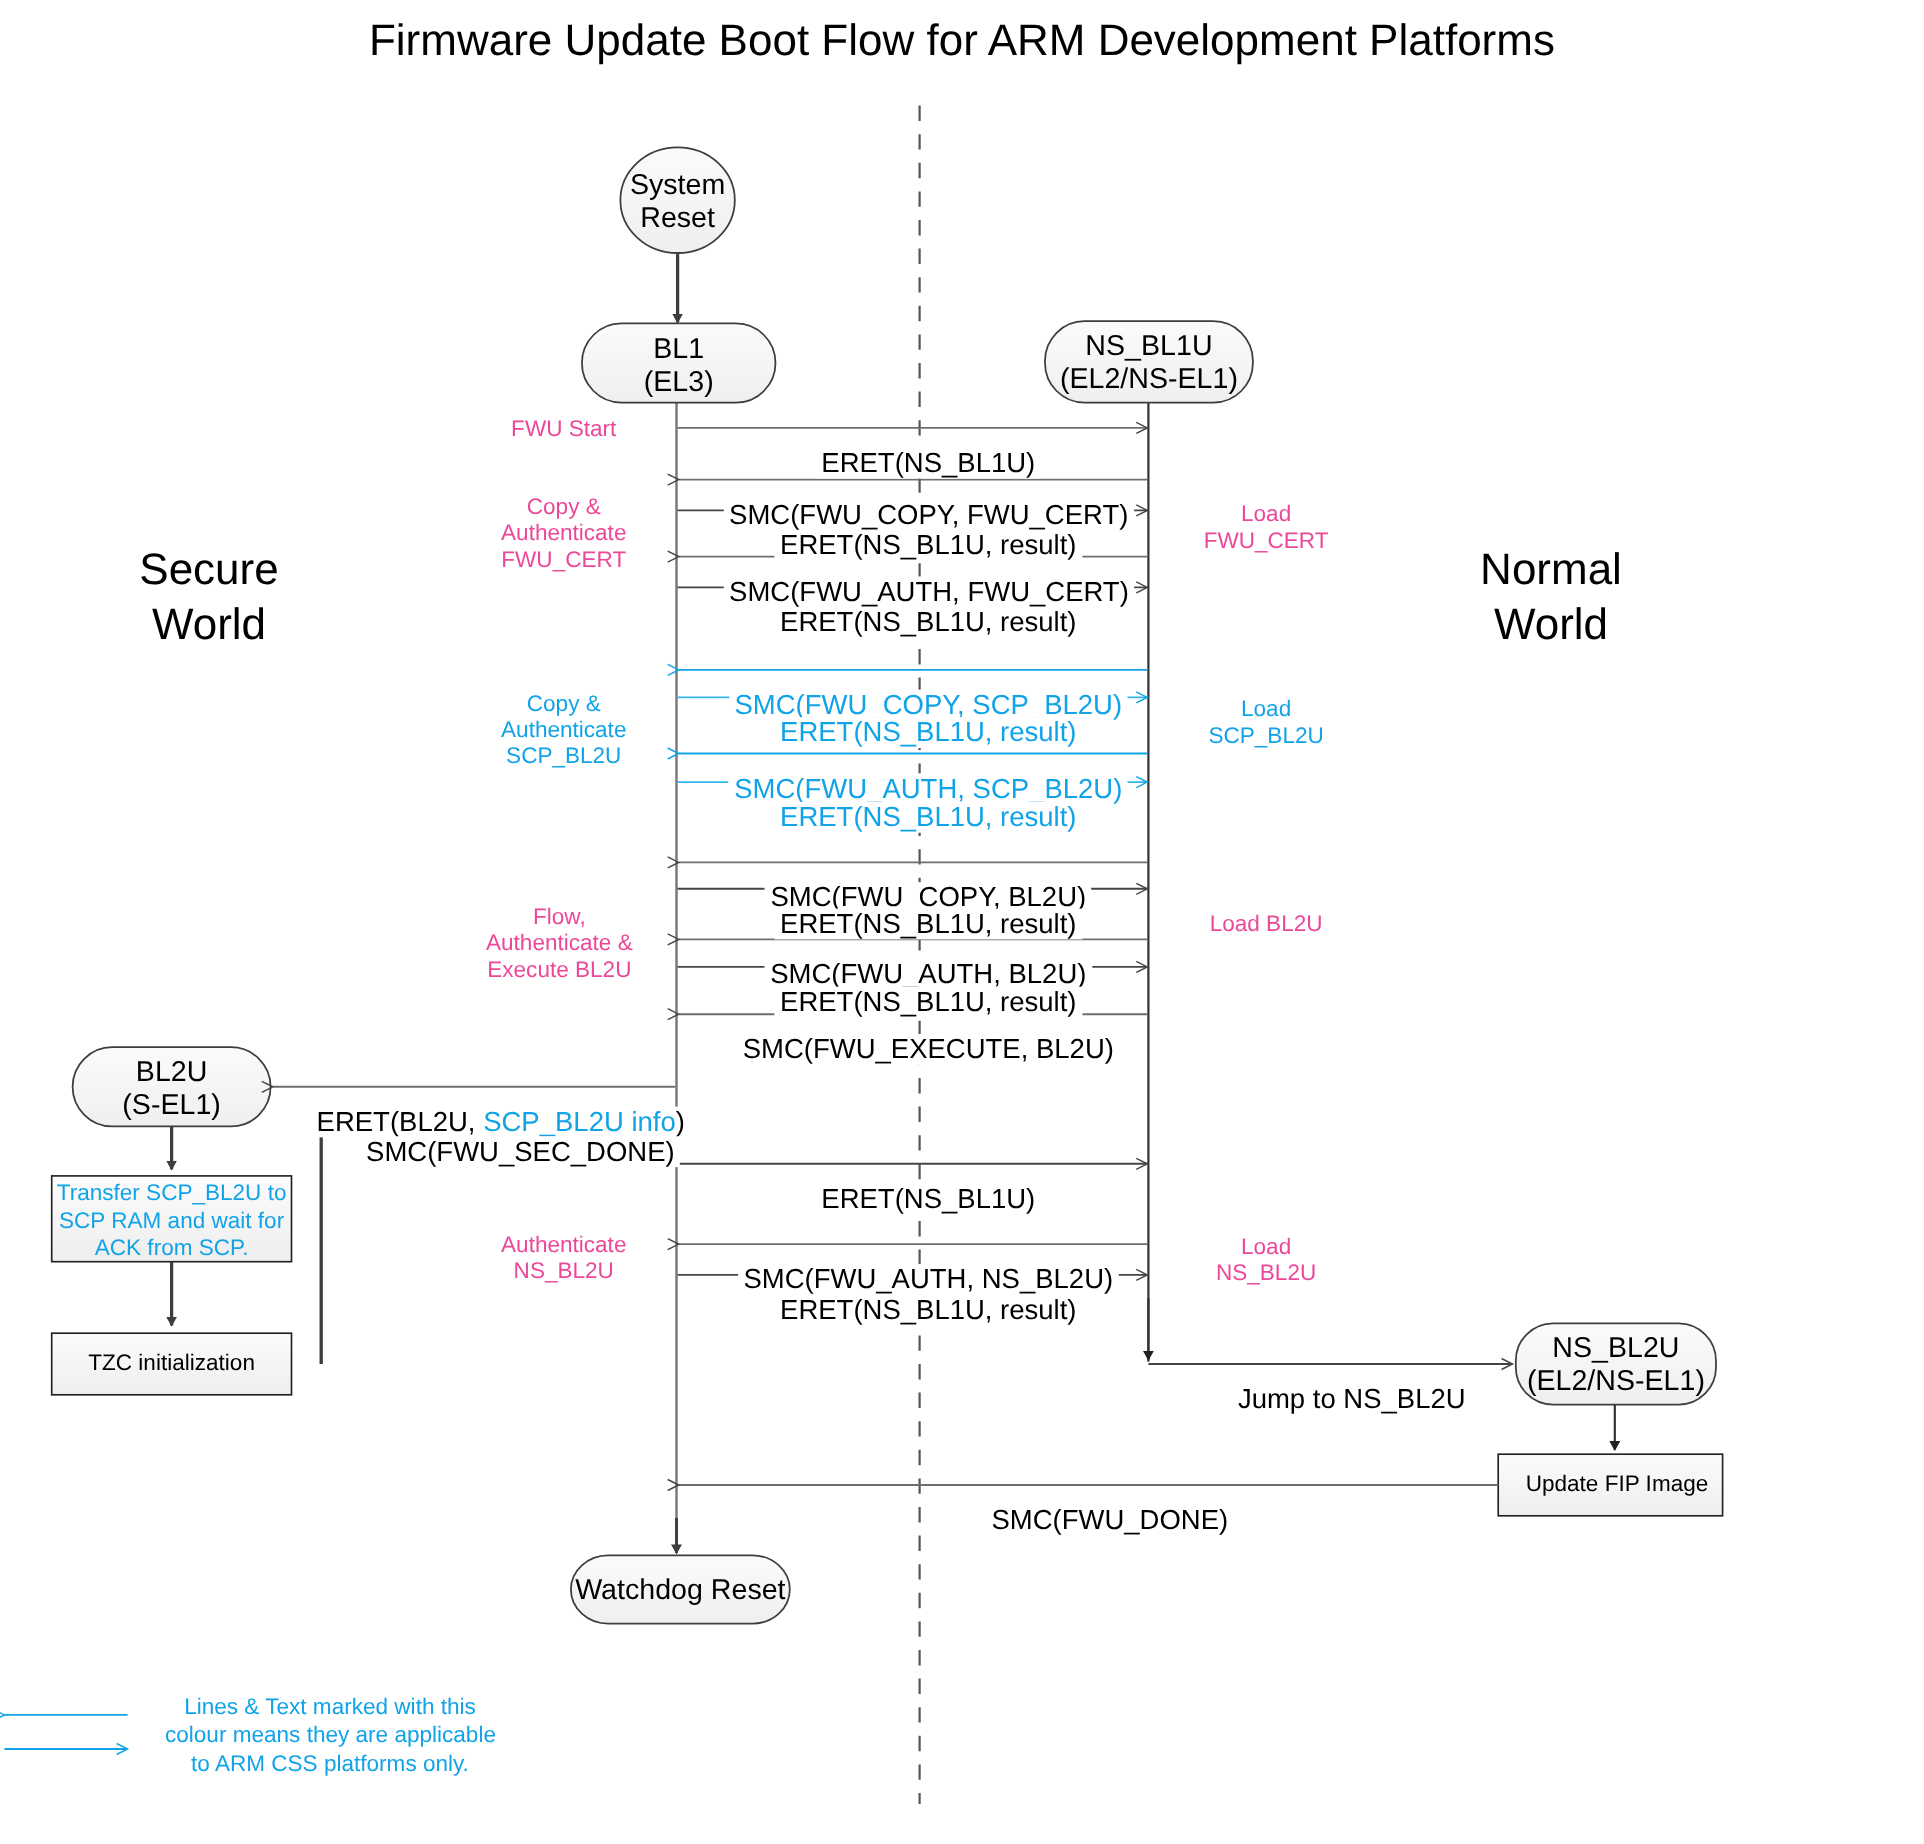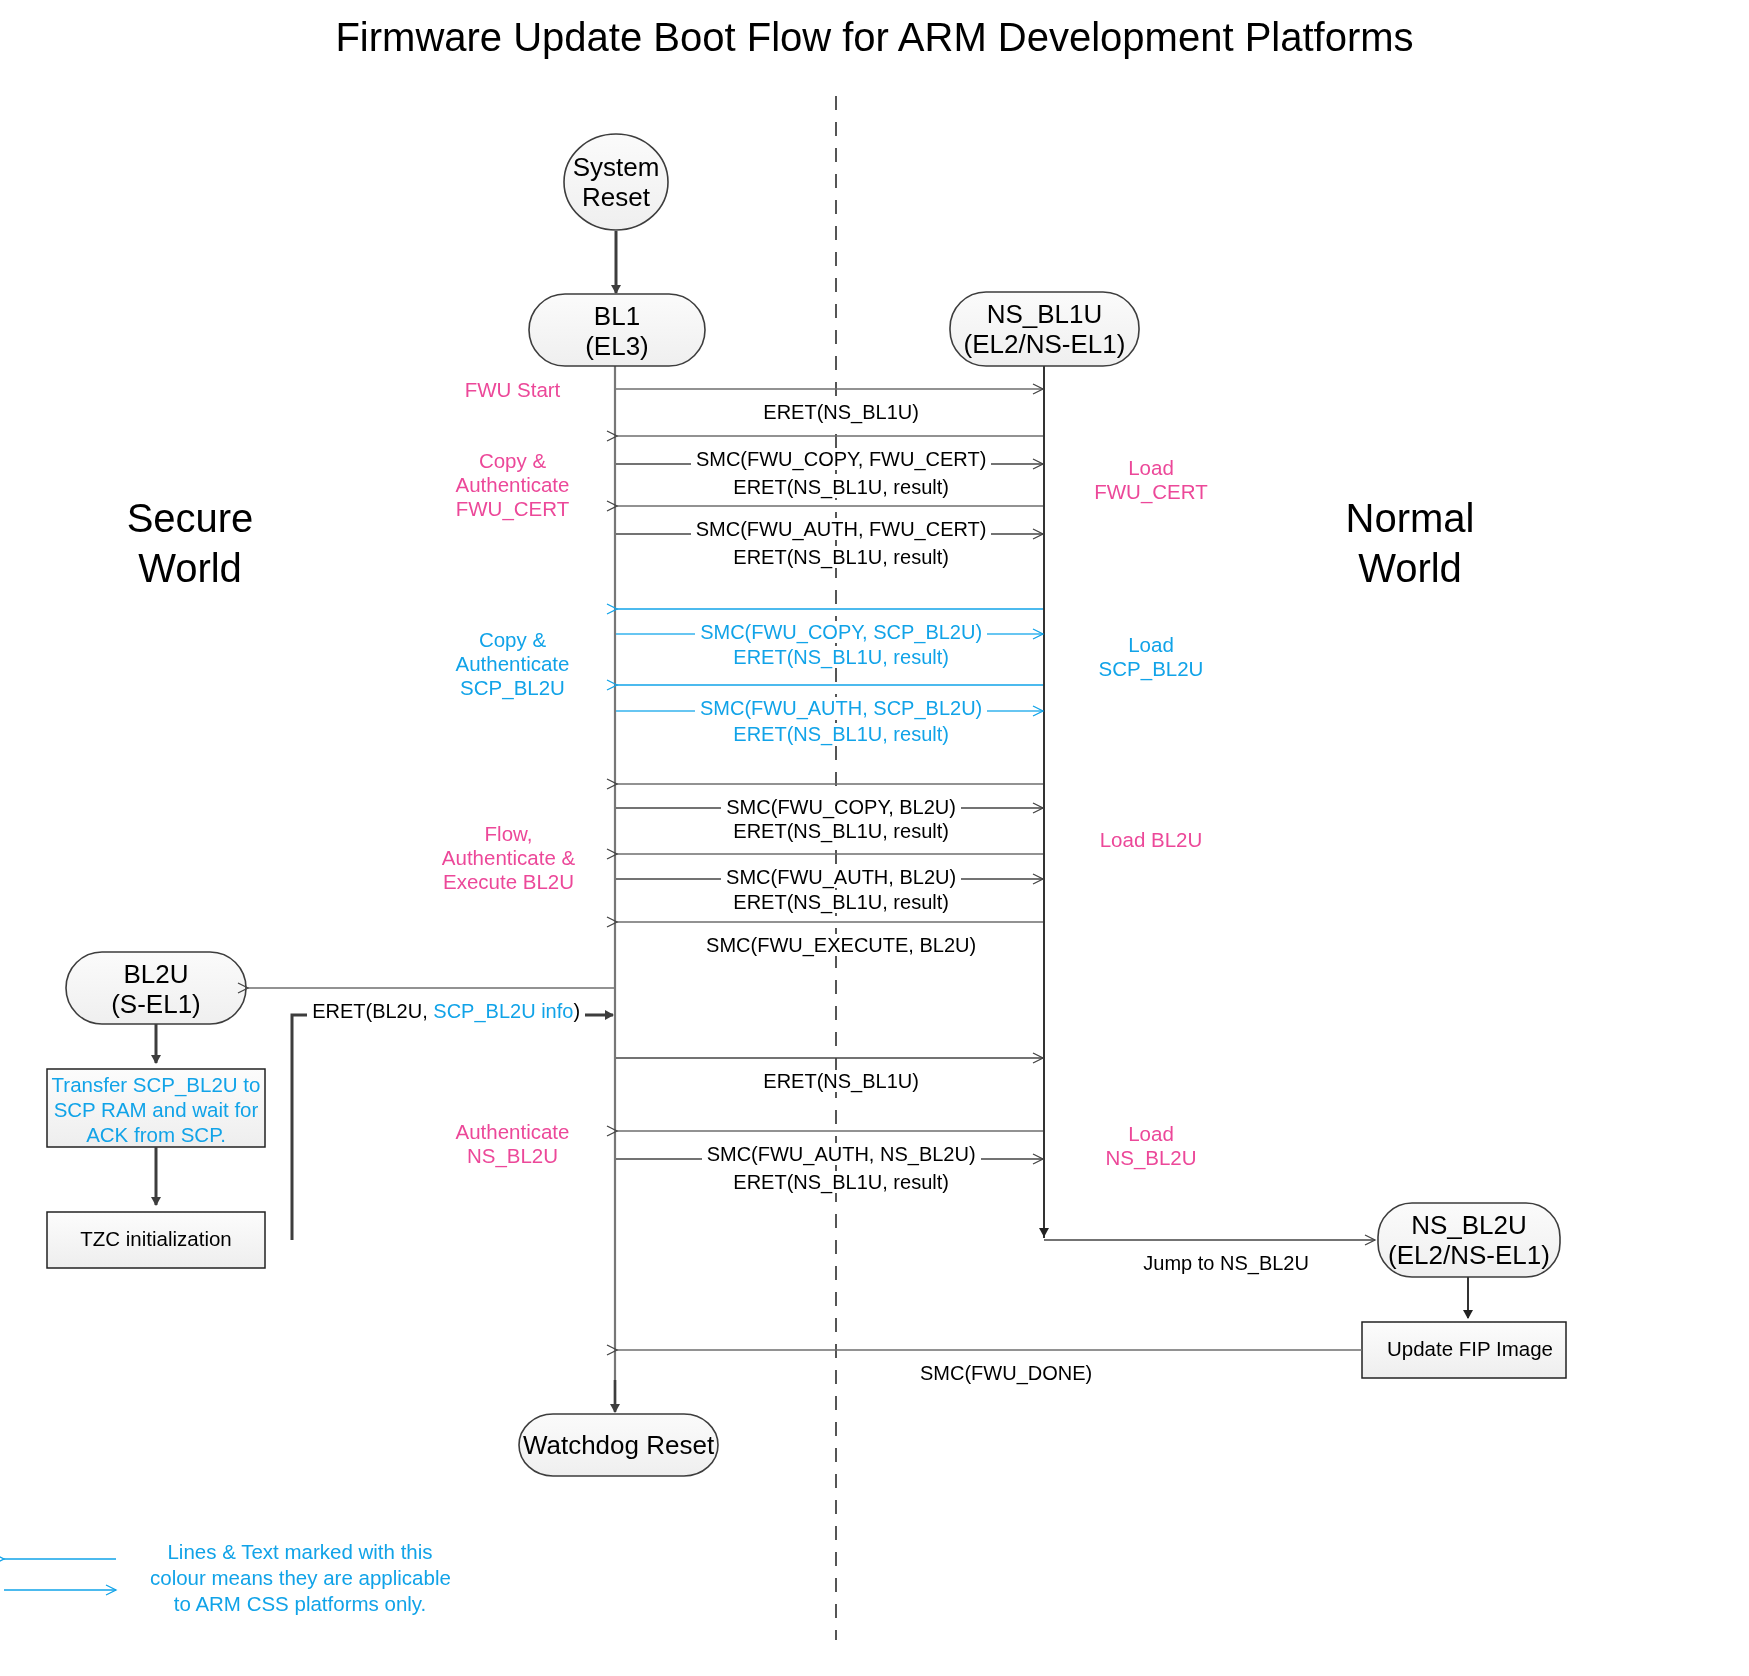--- a/index.html
+++ b/index.html
@@ -41,21 +41,21 @@
     font-size: 40px;
     color: #000;
     text-align: center;
   }
   .node-label {
     font-size: 26px;
     text-align: center;
     color: #000;
   }
   .msg-label {
-    font-size: 20px;
+    font-size: 25px;
     color: #000;
     text-align: center;
   }
   .side-label {
     font-size: 20.5px;
     color: #ec4899;
     text-align: center;
   }
   .box-label {
     font-size: 20.5px;
@@ -260,20 +260,23 @@
     <span class="msg-bg">ERET(NS_BL1U, result)</span>
   </div>
   <div class="txt msg-label" style="left:630px; top:910px; width:400px;">
     <span class="msg-bg">SMC(FWU_EXECUTE, BL2U)</span>
   </div>
 
   <div class="txt msg-label" style="left:255px; top:976px; width:360px;">
     <span class="msg-bg"><span>ERET(BL2U, </span><span class="cyan">SCP_BL2U info</span><span>)</span></span>
   </div>
 
+  <div class="txt msg-label" style="left:300px; top:1003px; width:315px;">
+    <span class="msg-bg">SMC(FWU_SEC_DONE)</span>
+  </div>
 
   <div class="txt msg-label" style="left:630px; top:1046px; width:400px;">
     <span class="msg-bg">ERET(NS_BL1U)</span>
   </div>
   <div class="txt msg-label" style="left:630px; top:1119px; width:400px;">
     <span class="msg-bg">SMC(FWU_AUTH, NS_BL2U)</span>
   </div>
   <div class="txt msg-label" style="left:630px; top:1147px; width:400px;">
     <span class="msg-bg">ERET(NS_BL1U, result)</span>
   </div>

